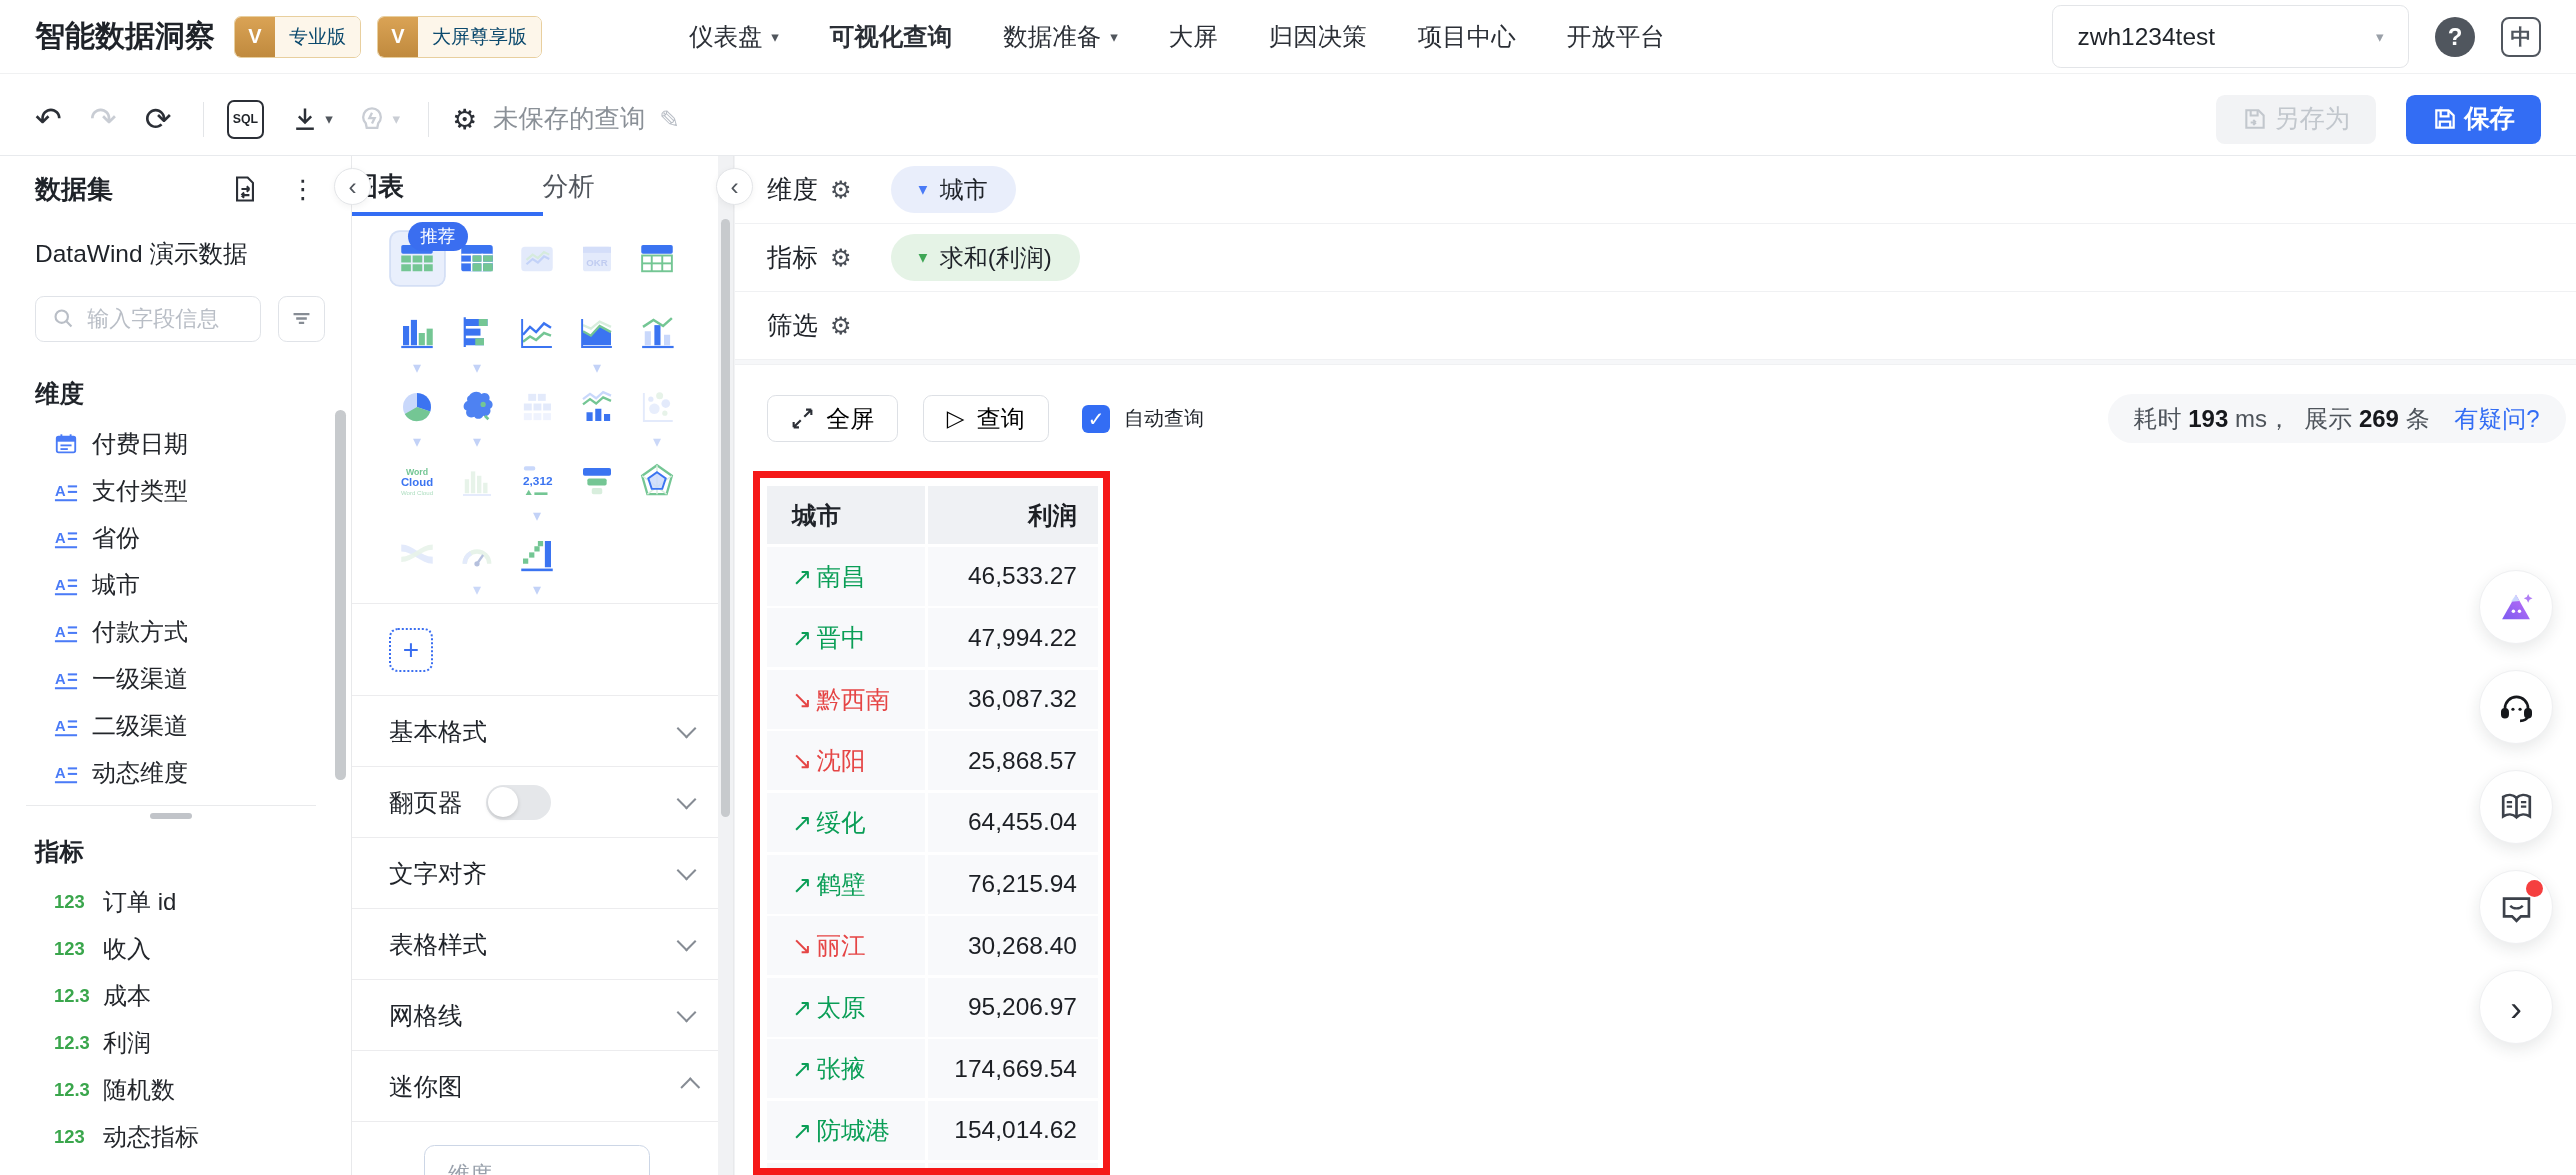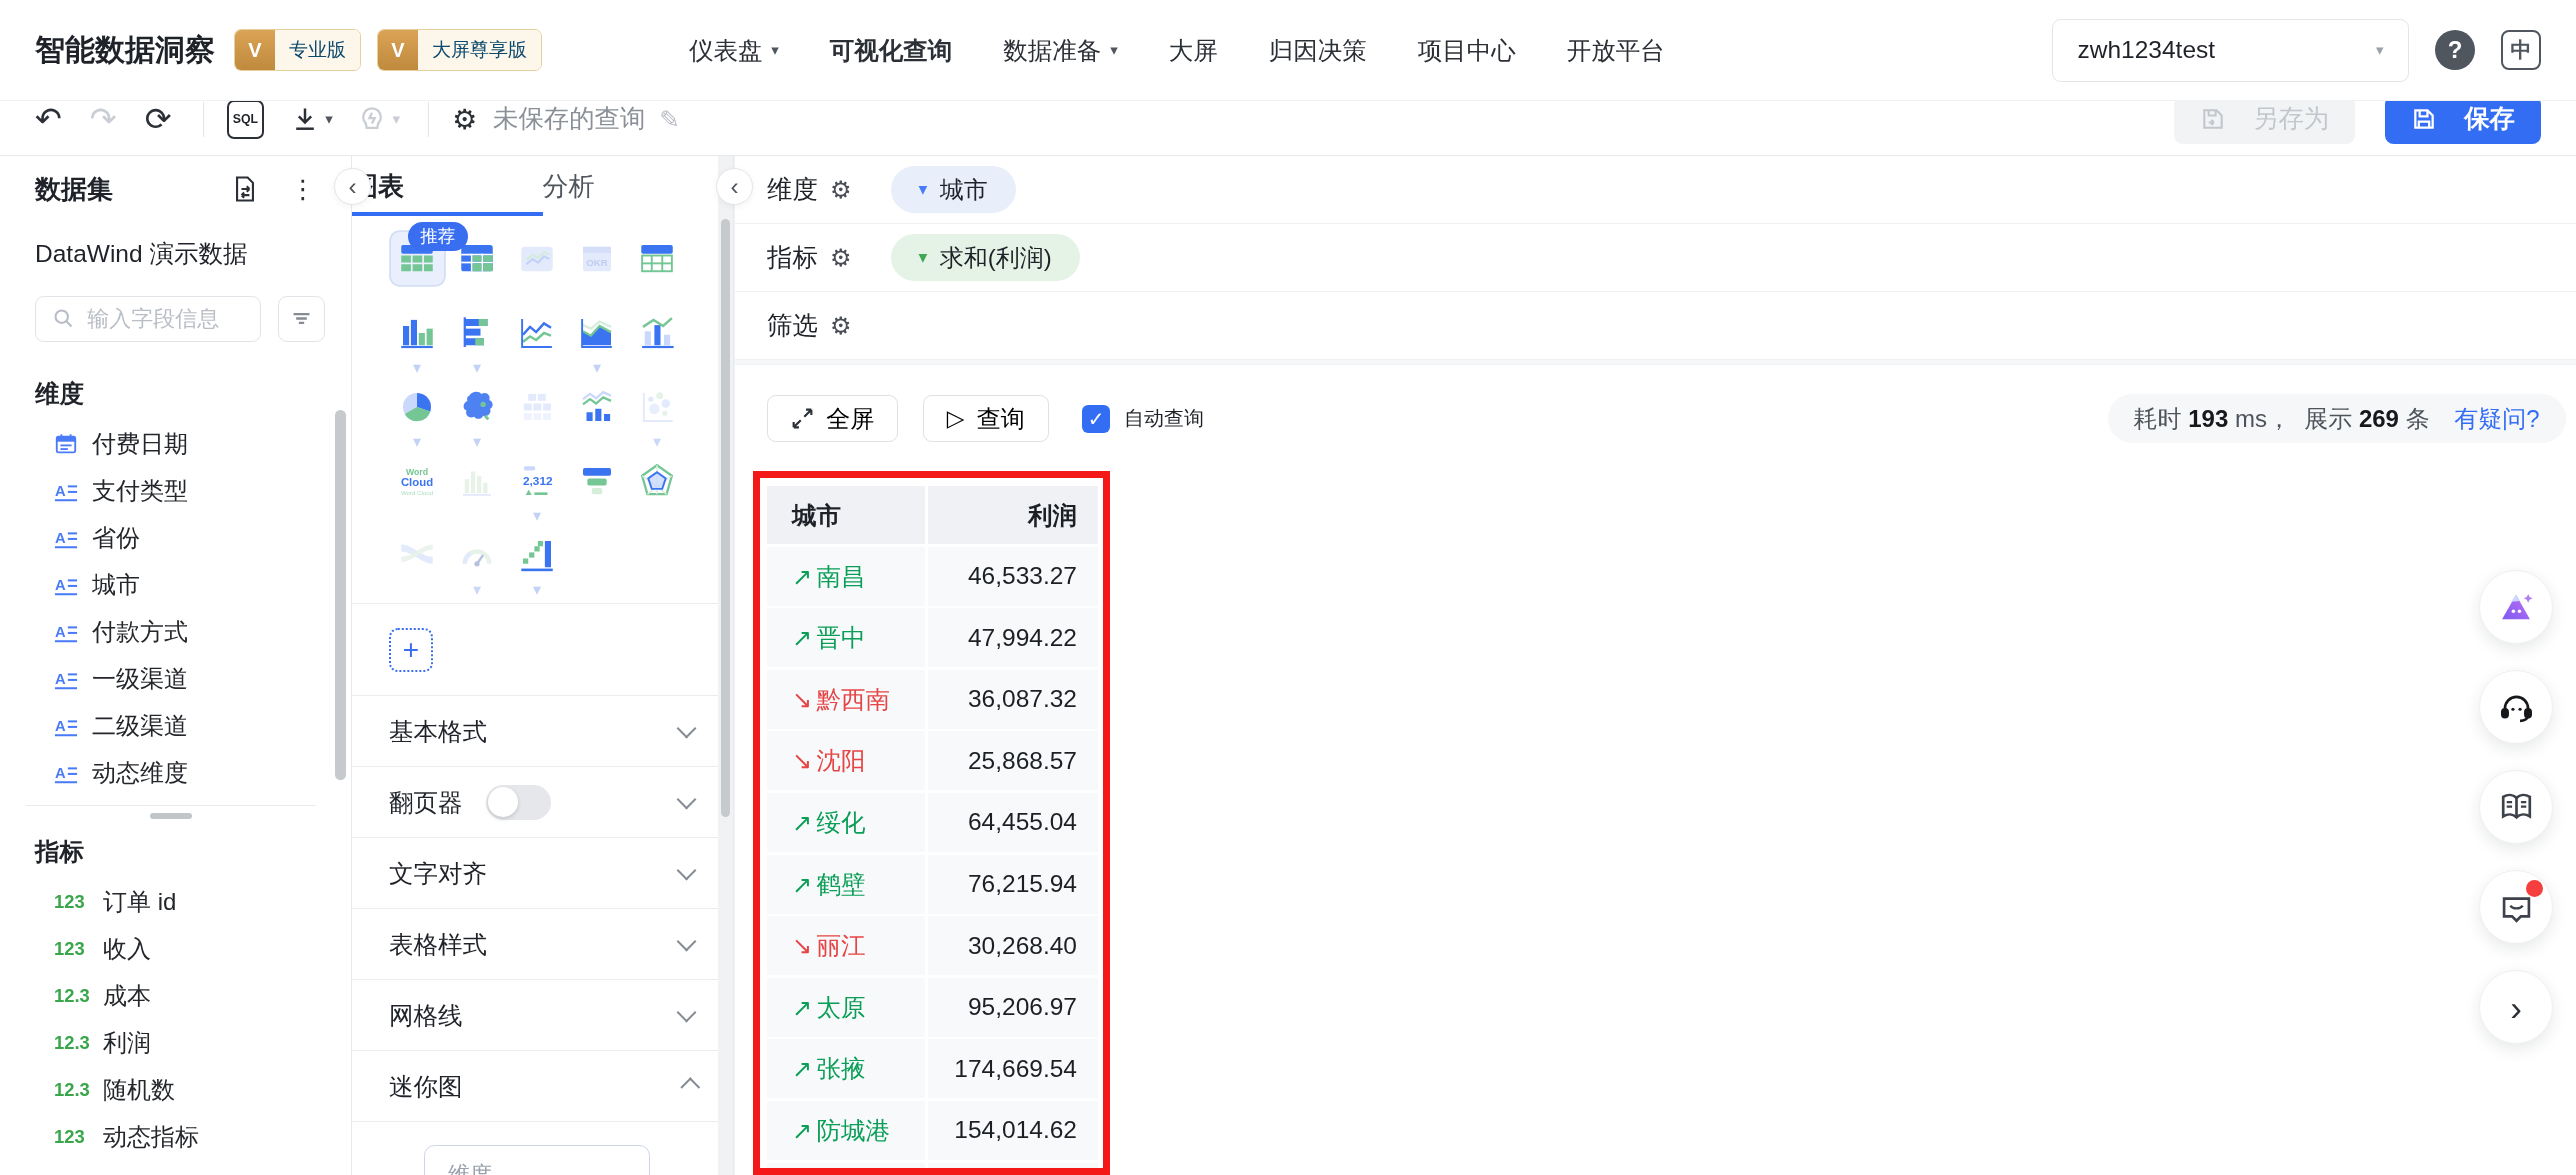--- a/index.html
+++ b/index.html
@@ -1,21 +1,21 @@
 <!DOCTYPE html>
 <html style="font-size:14px"><head>
 <meta charset="utf-8">
 <style>
   * { margin:0; padding:0; box-sizing:border-box; }
   html,body { width:2576px; height:1176px; overflow:hidden; }
   body { font-family:"Liberation Sans","DejaVu Sans",sans-serif; color:#1f2329; background:#fff; position:relative; }
   svg { display:block; }
 
   
-  .navbar { position:absolute; top:0; left:0; right:0; height:101px; background:#fff; border-bottom:0.9px solid #f0f1f2; display:flex; align-items:center; padding:0 35px; z-index:9; }
+  .navbar { position:absolute; top:0; left:0; right:0; height:74px; background:#fff; border-bottom:0.9px solid #f0f1f2; display:flex; align-items:center; padding:0 35px; z-index:9; }
   .app-title { font-size:30px; font-weight:bold; }
   .badges { display:flex; gap:16px; margin-left:19px; }
   .badge { display:flex; height:42px; border:1.8px solid #e8cf9e; border-radius:7px; overflow:hidden; }
   .badge-ic { width:40px; background:linear-gradient(180deg,#daa355,#c08a3e); color:#fff; display:grid; place-items:center; font-size:20px; font-weight:bold; }
   .badge-tx { padding:0 14px; background:#fdf6ea; color:#0c4a6e; font-size:19px; display:flex; align-items:center; }
   .nav-menu { display:flex; gap:51px; margin-left:147px; list-style:none; }
   .nav-item { font-size:24.5px; color:#2b2f36; display:flex; align-items:center; gap:8.8px; cursor:pointer; white-space:nowrap; }
   .nav-item.active { font-weight:bold; }
   .nav-caret { font-size:15px; color:#51565d; }
   .nav-right { margin-left:auto; display:flex; align-items:center; gap:26px; }
@@ -31,21 +31,21 @@
   .tb-div { width:0.9px; height:35px; background:#e3e5e8; margin:0 23px 0 3.5px; }
   .sql-ic { width:37px; height:39px; border:2.6px solid #2b2f36; border-radius:7px; display:grid; place-items:center; font-size:12.3px; font-weight:bold; margin-right:26px; }
   .tb-grp { display:flex; align-items:center; margin-right:24.5px; cursor:pointer; }
   .tb-grp .nav-caret { margin-left:5.3px; }
   .tb-grp.disabled svg path, .tb-grp.disabled svg circle { stroke:#c9cdd4; }
   .tb-grp.disabled .nav-caret { color:#c9cdd4; }
   .gear { font-size:28px; color:#2b2f36; margin-right:16px; }
   .query-name { font-size:25.4px; color:#8a9097; margin-right:14px; }
   .pencil { font-size:24.5px; color:#b9bec6; }
   .tb-right { margin-left:auto; display:flex; gap:30px; }
-  .btn { height:49px; border-radius:8.8px; display:flex; align-items:center; gap:27px; padding:0 26px; font-size:25.4px; cursor:pointer; border:none;justify-content:flex-end; }
+  .btn { height:49px; border-radius:8.8px; display:flex; align-items:center; gap:6px; padding:0 26px; font-size:25.4px; cursor:pointer; border:none;justify-content:flex-end; }
   .btn-saveas { background:#f2f3f5; color:#c2c7cd; }
   .btn-save { background:#336df4; color:#fff; font-weight:bold; }
 
   
   .workspace { position:absolute; top:156px; left:0; right:0; bottom:0; background:#f2f3f5; }
 
   
   .sidebar { position:absolute; left:0; top:0; bottom:0; width:352px; background:#fff; border-right:0.9px solid #e8e9eb; padding:8.8px 0 0 35px; }
   .sb-head { display:flex; align-items:center; height:49px; padding-right:35px; }
   .sb-title { font-size:26px; font-weight:bold; }

